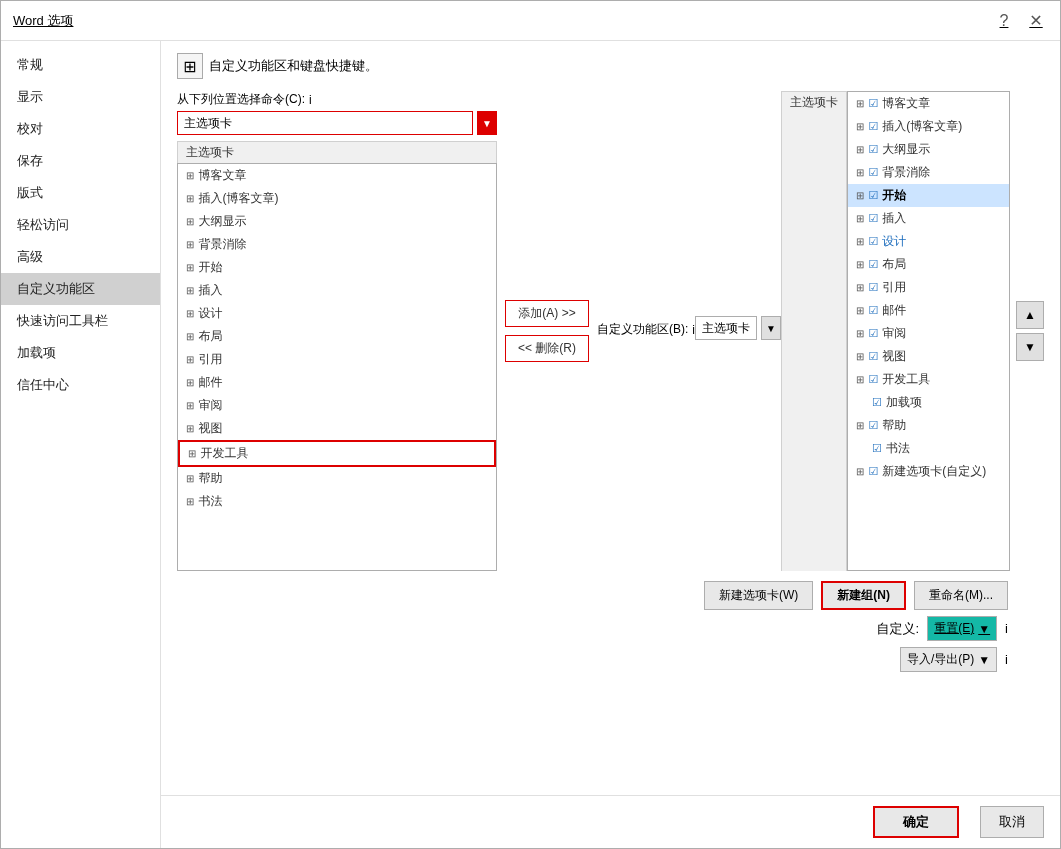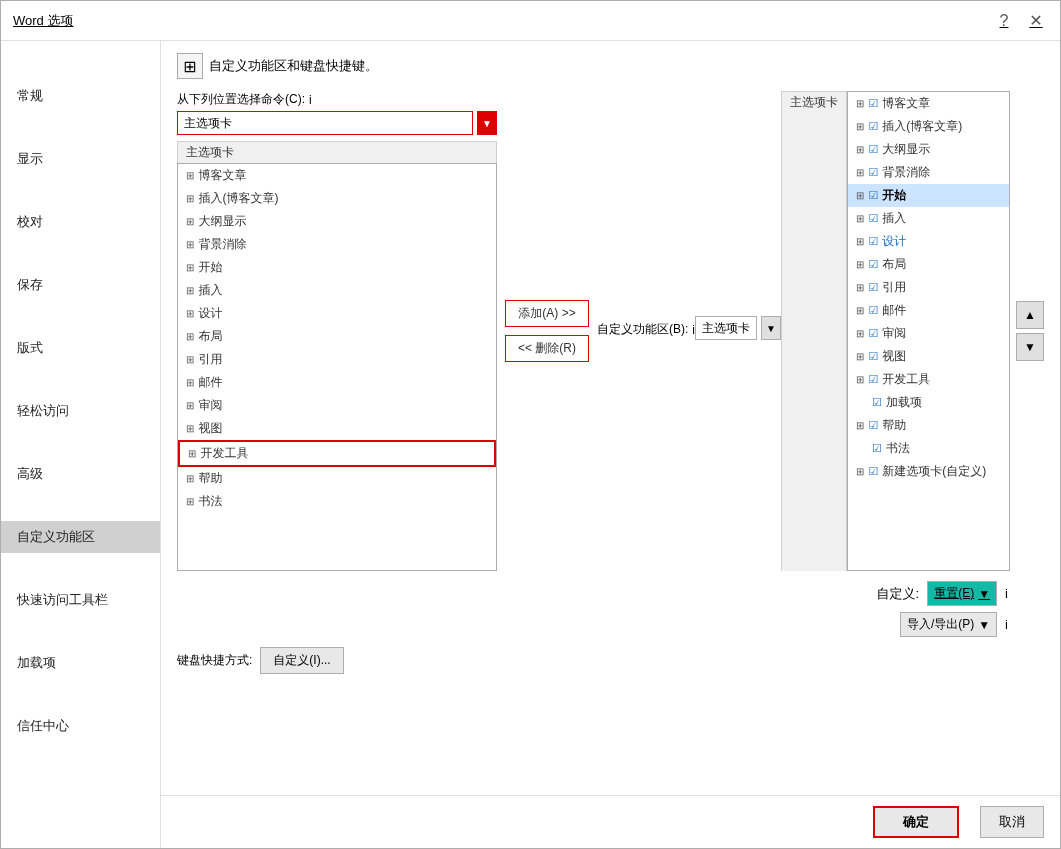--- a/index.html
+++ b/index.html
@@ -63,21 +63,20 @@
       width: 160px;
       border-right: 1px solid #e0e0e0;
       padding: 8px 0;
       background: #fff;
     }
     .sidebar-item {
       padding: 7px 16px;
       cursor: pointer;
       color: #222;
       font-size: 13px;
-      margin-top: 31px;
     }
     .sidebar-item.active {
       background: #d0d0d0;
       font-weight: normal;
     }
     .dropdown-row {
       display: flex;
       align-items: center;
       gap: 4px;
       margin-bottom: 6px;
@@ -550,41 +549,42 @@
             </div>
           </div>
 
           <div class="right-actions">
             <button class="arrow-btn">▲</button>
             <button class="arrow-btn">▼</button>
           </div>
         </div>
 
         <div style="display:flex;flex-direction:column;gap:6px;margin-top:10px;">
+          <div style="display:flex;gap:8px;justify-content:flex-end;margin-right:36px;">
+            <button class="new-tab-btn">新建选项卡(W)</button>
+            <button class="new-group-btn">新建组(N)</button>
+            <button class="rename-btn">重命名(M)...</button>
+          </div>
           <div style="display:flex;align-items:center;gap:8px;justify-content:flex-end;margin-right:36px;">
             <span>自定义:</span>
             <div class="reset-dropdown">
               <span>重置(E)</span>
               <span>▼</span>
             </div>
             <span class="info-icon">i</span>
           </div>
           <div style="display:flex;align-items:center;gap:8px;justify-content:flex-end;margin-right:36px;text-align:right;">
             <div class="import-btn">
               <span>导入/导出(P)</span>
               <span>▼</span>
             </div>
             <span class="info-icon">i</span>
           </div>
         </div>
 
-        <div class="keyboard-row" style="margin-top:10px;">
-          <span>键盘快捷方式:</span>
-          <button class="customize-btn">自定义(I)...</button>
-        </div>
 
       </div>
 
       <div style="padding:10px 16px;display:flex;justify-content:flex-end;gap:21px;border-top:1px solid #e0e0e0;">
         <button class="ok-btn">确定</button>
         <button class="cancel-btn">取消</button>
       </div>
     </div>
   </div>
 </div>

